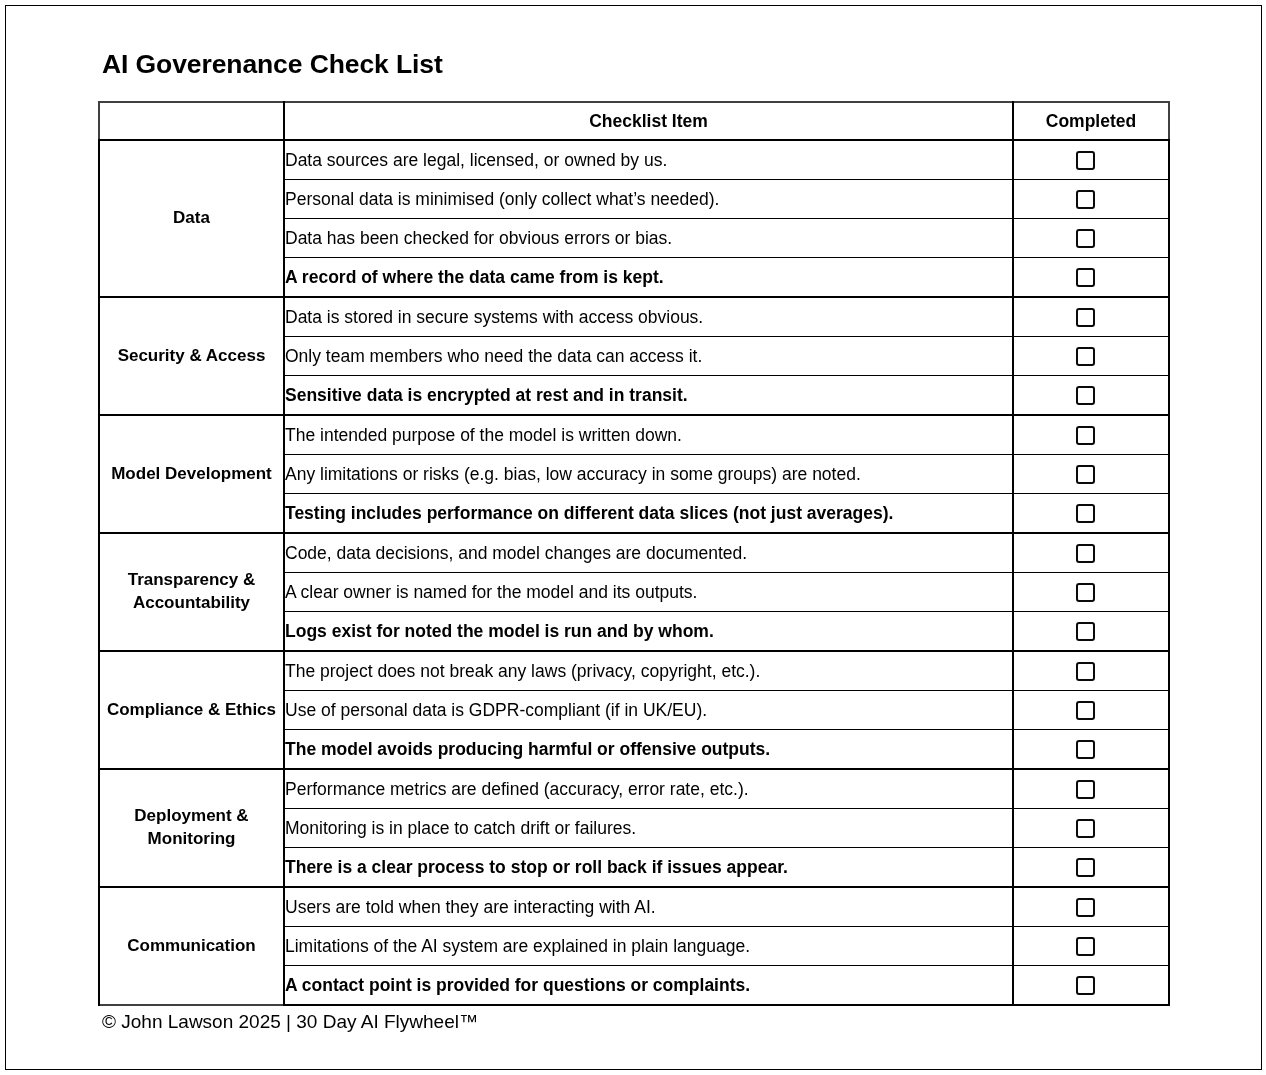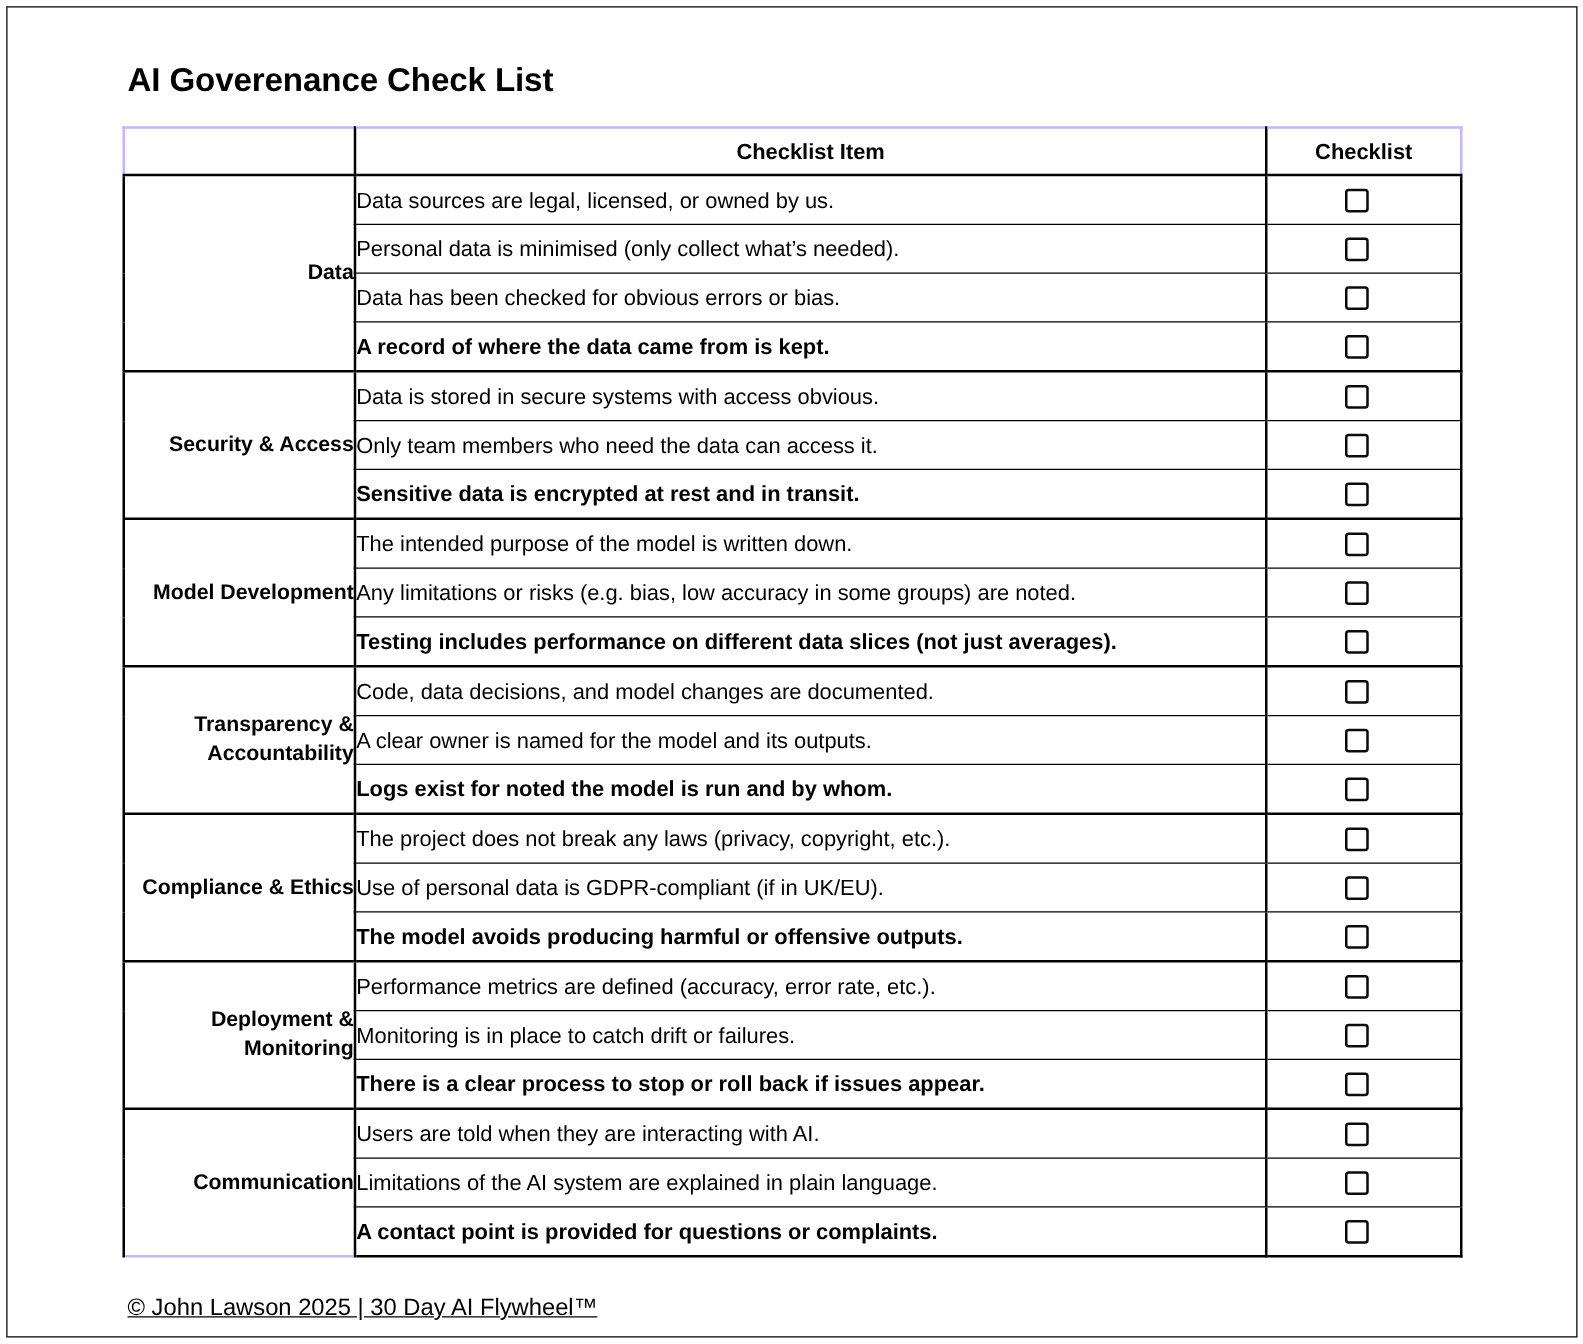--- a/index.html
+++ b/index.html
@@ -55,34 +55,34 @@
     margin: 0;
     vertical-align: middle;
   }
   
   col.c-section { width: 185px; }
   col.c-item    { width: 729px; }
   col.c-done    { width: 156px; }
 
   
   #checklist-table {
-    border: 2px solid #c4b5fd;
+    border: 2px solid #404040;
   }
   thead th {
     height: 36px;
     font-size: 17.5px;
     font-weight: bold;
     text-align: center;
     border-bottom: 2px solid #000000 !important;
   }
   thead th.h-blank { border-right: 2px solid #000000 !important; }
   thead th.h-item  { border-right: 2px solid #000000 !important; }
 
   td.section-cell {
-    text-align: right;
+    text-align: center;
     font-size: 17px;
     font-weight: bold;
     line-height: 1.35;
     border-right: 2px solid #000000 !important;
     border-left: 2px solid #000000 !important;
   }
   td.item-cell {
     font-size: 17.5px;
     padding-left: 11px;
     height: 38px;
@@ -112,24 +112,23 @@
     border-radius: 3px;
     box-sizing: border-box;
     background: #ffffff;
     position: relative;
     left: -6px;
     vertical-align: middle;
   }
   #footer-note {
     position: absolute;
     left: 102px;
-    top: 1036px;
+    top: 1011px;
     font-size: 19px;
     white-space: nowrap;
-    text-decoration: underline;
   }
 </style>
 </head>
 <body>
 
 <div id="page">
 
   <div id="page-border"></div>
 
   <h1 id="doc-title">AI Goverenance Check List</h1>
@@ -137,21 +136,21 @@
   <table id="checklist-table">
     <colgroup>
       <col class="c-section">
       <col class="c-item">
       <col class="c-done">
     </colgroup>
     <thead>
       <tr>
         <th class="h-blank"></th>
         <th class="h-item">Checklist Item</th>
-        <th class="h-done">Checklist</th>
+        <th class="h-done">Completed</th>
       </tr>
     </thead>
     <tbody id="table-body">
         <tr>
           <td class="section-cell" rowspan="4">Data</td>
           <td class="item-cell">Data sources are legal, licensed, or owned by us.</td>
           <td class="done-cell"><span class="checkbox"></span></td>
         </tr>
         <tr>
           <td class="item-cell">Personal data is minimised (only collect what’s needed).</td>

